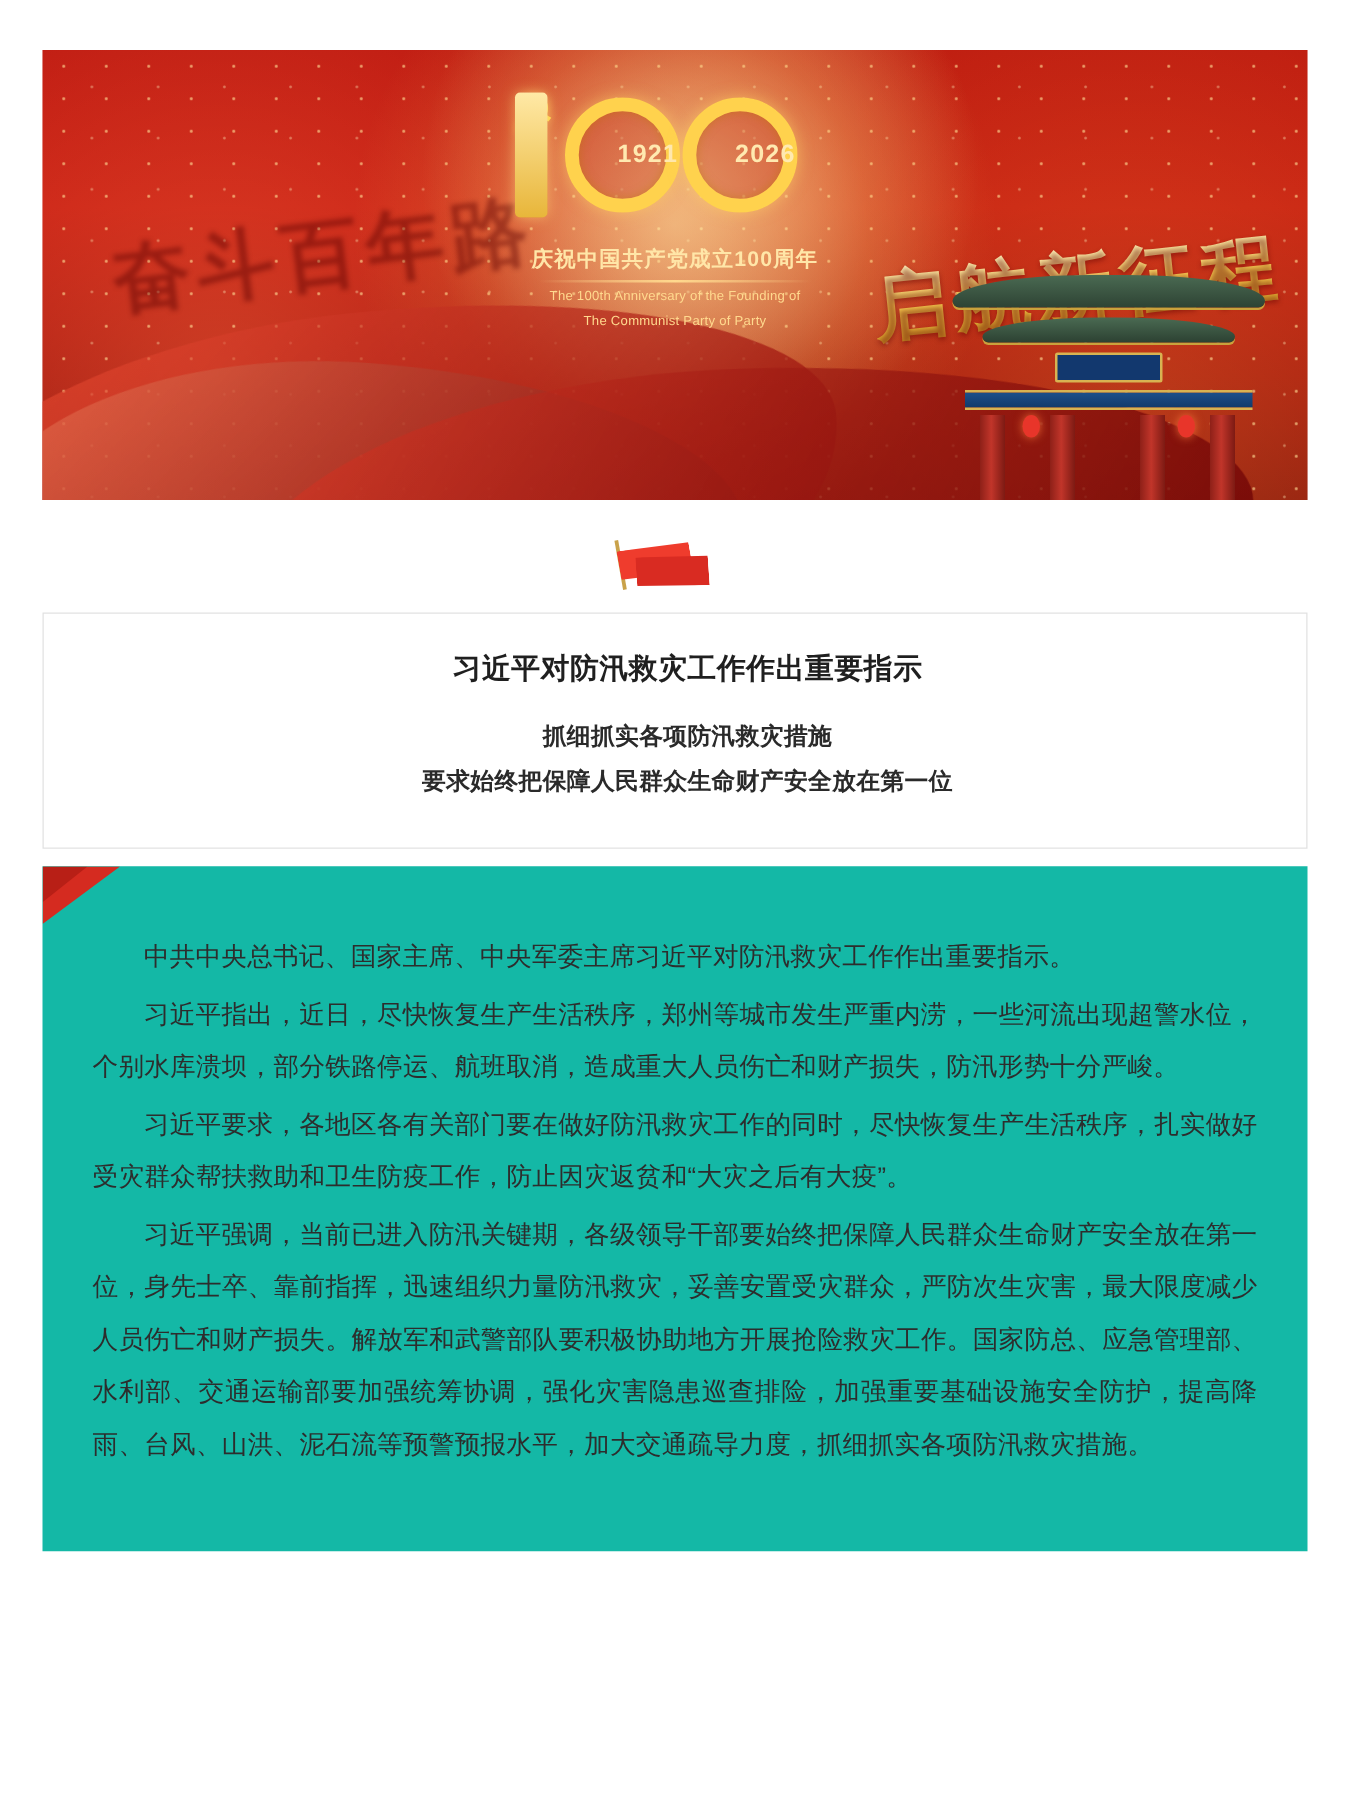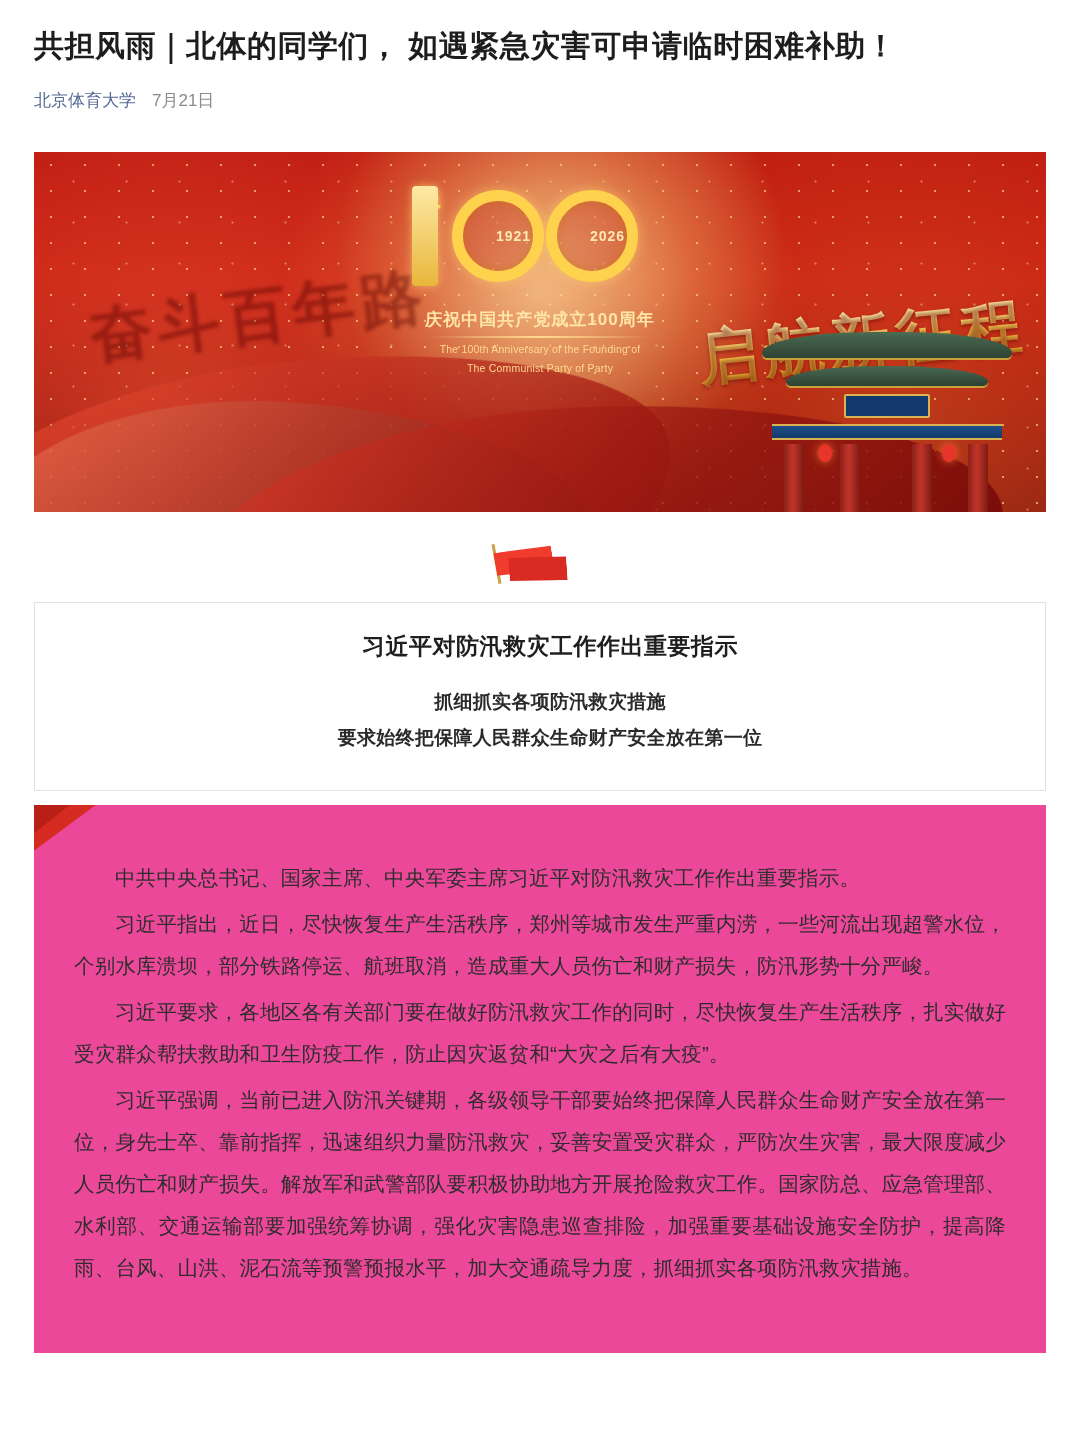--- a/index.html
+++ b/index.html
@@ -161,21 +161,21 @@
     box-shadow: 0 0 12px rgba(255,210,100,0.55), inset 0 0 8px rgba(190,120,10,0.5);
     background: rgba(180,10,10,0.25);
   }
   .emblem .ring.r1 { left: 62px; }
   .emblem .ring.r2 { left: 156px; }
   .emblem .ring .yr {
     position: absolute;
     left: 0; right: 0;
     top: 50%;
     transform: translateY(-50%);
-    font-size: 14px;
+    font-size: 20px;
     font-weight: 700;
     color: #ffe9b0;
     letter-spacing: 1px;
     padding-left: 31px;
   }
   .emblem .hammer {
     position: absolute;
     left: 18px;
     top: -6px;
     font-size: 40px;
@@ -316,21 +316,21 @@
     font-weight: 700;
     color: #2a2a2a;
     line-height: 1.9;
     letter-spacing: 0.3px;
   }
 
   
   .body-block {
     margin: 14px 34px 0 34px;
     position: relative;
-    background: #ec4899;
+    background: #14b8a6;
     padding: 52px 40px 60px 40px;
   }
   .corner-ribbon {
     position: absolute;
     left: 0;
     top: 0;
     width: 62px;
     height: 46px;
     background: #d52b20;
     clip-path: polygon(0 0, 100% 0, 0 100%);
@@ -352,27 +352,20 @@
     text-align: justify;
     letter-spacing: 0.2px;
   }
   .spacer-bottom { height: 26px; }
 </style>
 </head>
 <body>
 
 <div class="page">
 
-  <div class="article-header">
-    <h1 class="article-title">共担风雨｜北体的同学们， 如遇紧急灾害可申请临时困难补助！</h1>
-    <div class="meta-row">
-      <span class="meta-account">北京体育大学</span>
-      <span class="meta-date">7月21日</span>
-    </div>
-  </div>
 
   <div class="banner-wrap">
     <div class="banner">
       <div class="sparkles"></div>
       <div class="light-beam"></div>
       <div class="wave w1"></div>
       <div class="wave w2"></div>
       <div class="wave w3"></div>
 
       <div class="calli-left">奋斗百年路</div>

